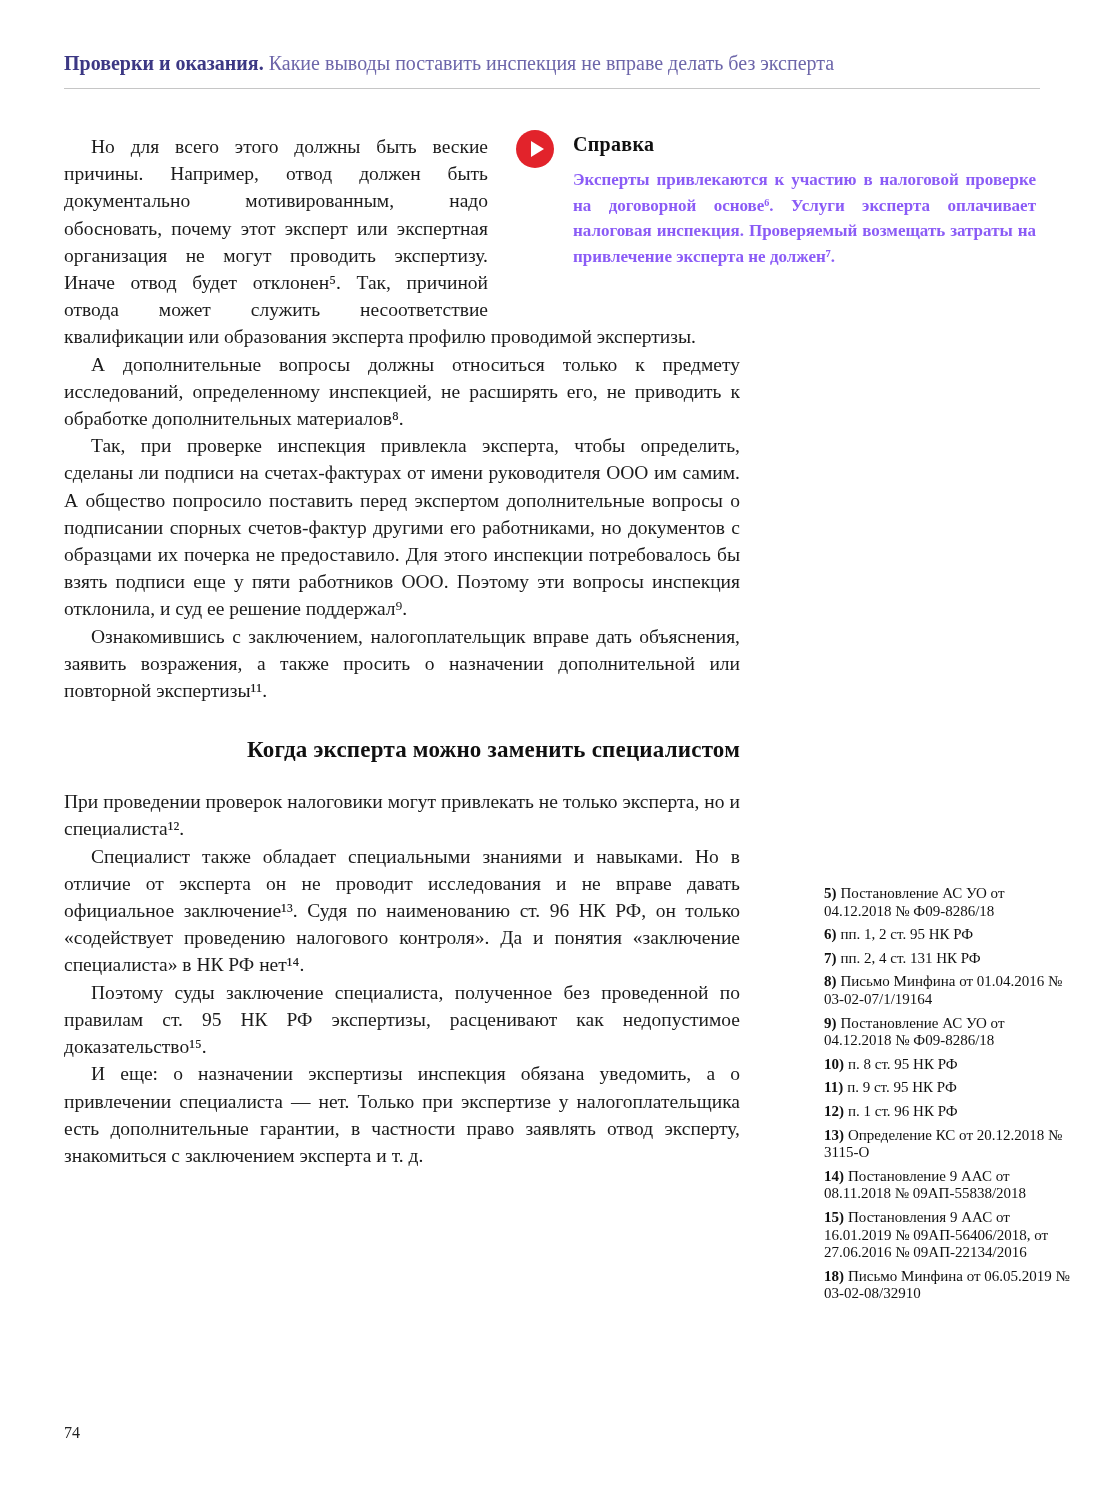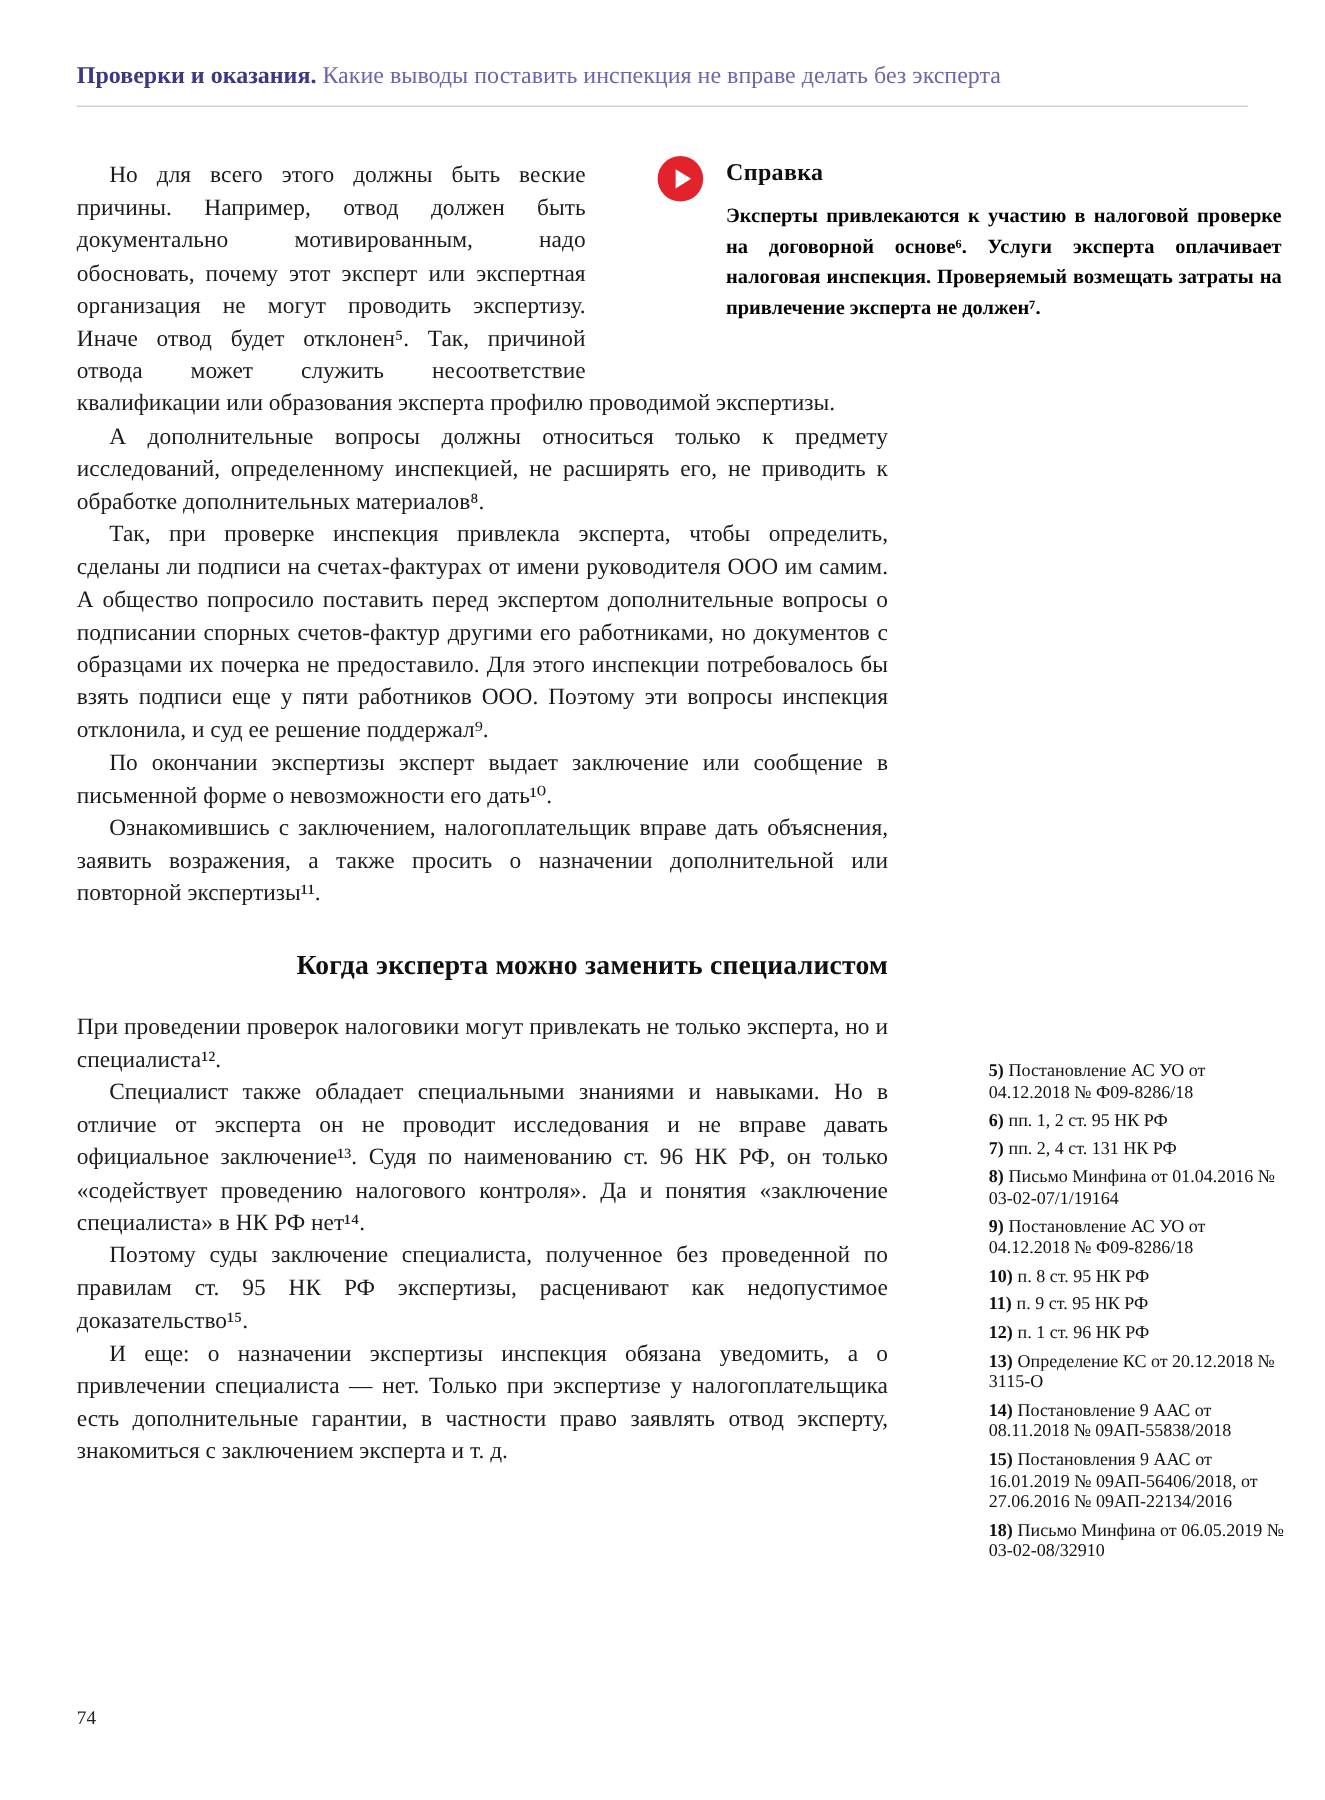--- a/index.html
+++ b/index.html
@@ -25,31 +25,31 @@
   .para { text-indent:27px; }
   .para.noindent { text-indent:0; }
   .spravka-spacer { float:right; width:252px; height:185px; }
   .section-heading {
     font-size:23px; line-height:28px; margin:32px 0 24px;
     text-align:right; color:#101010; letter-spacing:0.2px;
     font-family:Liberation Serif, serif;
   }
 
   
-  .spravka { position:absolute; left:484px; top:-5px; width:520px; display:flex; }
+  .spravka { position:absolute; left:452px; top:-5px; width:520px; display:flex; }
   .sp-icon {
     flex:0 0 38px; width:38px; height:38px; border-radius:50%;
     background:var(--accent-red,#e2232b);
     display:flex; align-items:center; justify-content:center; margin-top:2px;
   }
   .sp-tri { width:0; height:0; border-left:13px solid #ffffff;
             border-top:8px solid transparent; border-bottom:8px solid transparent; margin-left:4px; }
   .sp-text { margin-left:19px; width:463px; }
   .sp-title { font-size:20px; font-weight:bold; color:#101010; margin:5px 0 11px; letter-spacing:0.3px; }
-  .sp-body  { font-weight:bold; font-size:17px; line-height:25.6px; text-align:justify; color:#000000; }
+  .sp-body  { font-weight:bold; font-size:17px; line-height:25.6px; text-align:justify; color:#8b5cf6; }
 
   
   .footnotes { position:absolute; left:760px; top:752px; width:250px;
                font-size:15px; line-height:17.6px; color:#101010; }
   .fn { margin-bottom:6px; }
   .fn-num { font-weight:bold; margin-right:4px; }
 
   
   .page-number { position:absolute; left:64px; top:1424px; font-size:16px; color:#222; }
 </style>
@@ -74,21 +74,20 @@
         <div class="sp-title">Справка</div>
         <div class="sp-body">Эксперты привлекаются к участию в налоговой проверке на договорной основе⁶. Услуги эксперта оплачивает налоговая инспекция. Проверяемый возмещать затраты на привлечение эксперта не должен⁷.</div>
       </div>
     </aside>
 
     <div class="main-col">
       <div class="spravka-spacer"></div>
       <p class="para">Но для всего этого должны быть веские причины. Например, отвод должен быть документально мотивированным, надо обосновать, почему этот эксперт или экспертная организация не могут проводить экспертизу. Иначе отвод будет отклонен⁵. Так, причиной отвода может служить несоответствие квалификации или образования эксперта профилю проводимой экспертизы.</p>
       <p class="para">А дополнительные вопросы должны относиться только к предмету исследований, определенному инспекцией, не расширять его, не приводить к обработке дополнительных материалов⁸.</p>
       <p class="para">Так, при проверке инспекция привлекла эксперта, чтобы определить, сделаны ли подписи на счетах-фактурах от имени руководителя ООО им самим. А общество попросило поставить перед экспертом дополнительные вопросы о подписании спорных счетов-фактур другими его работниками, но документов с образцами их почерка не предоставило. Для этого инспекции потребовалось бы взять подписи еще у пяти работников ООО. Поэтому эти вопросы инспекция отклонила, и суд ее решение поддержал⁹.</p>
-      <p class="para">По окончании экспертизы эксперт выдает заключение или сообщение в письменной форме о невозможности его дать¹⁰.</p>
       <p class="para">Ознакомившись с заключением, налогоплательщик вправе дать объяснения, заявить возражения, а также просить о назначении дополнительной или повторной экспертизы¹¹.</p>
 
       <h2 class="section-heading">Когда эксперта можно заменить специалистом</h2>
 
       <p class="para noindent">При проведении проверок налоговики могут привлекать не только эксперта, но и специалиста¹².</p>
       <p class="para">Специалист также обладает специальными знаниями и навыками. Но в отличие от эксперта он не проводит исследования и не вправе давать официальное заключение¹³. Судя по наименованию ст. 96 НК РФ, он только «содействует проведению налогового контроля». Да и понятия «заключение специалиста» в НК РФ нет¹⁴.</p>
       <p class="para">Поэтому суды заключение специалиста, полученное без проведенной по правилам ст. 95 НК РФ экспертизы, расценивают как недопустимое доказательство¹⁵.</p>
       <p class="para">И еще: о назначении экспертизы инспекция обязана уведомить, а о привлечении специалиста — нет. Только при экспертизе у налогоплательщика есть дополнительные гарантии, в частности право заявлять отвод эксперту, знакомиться с заключением эксперта и т. д.</p>
     </div>
 

